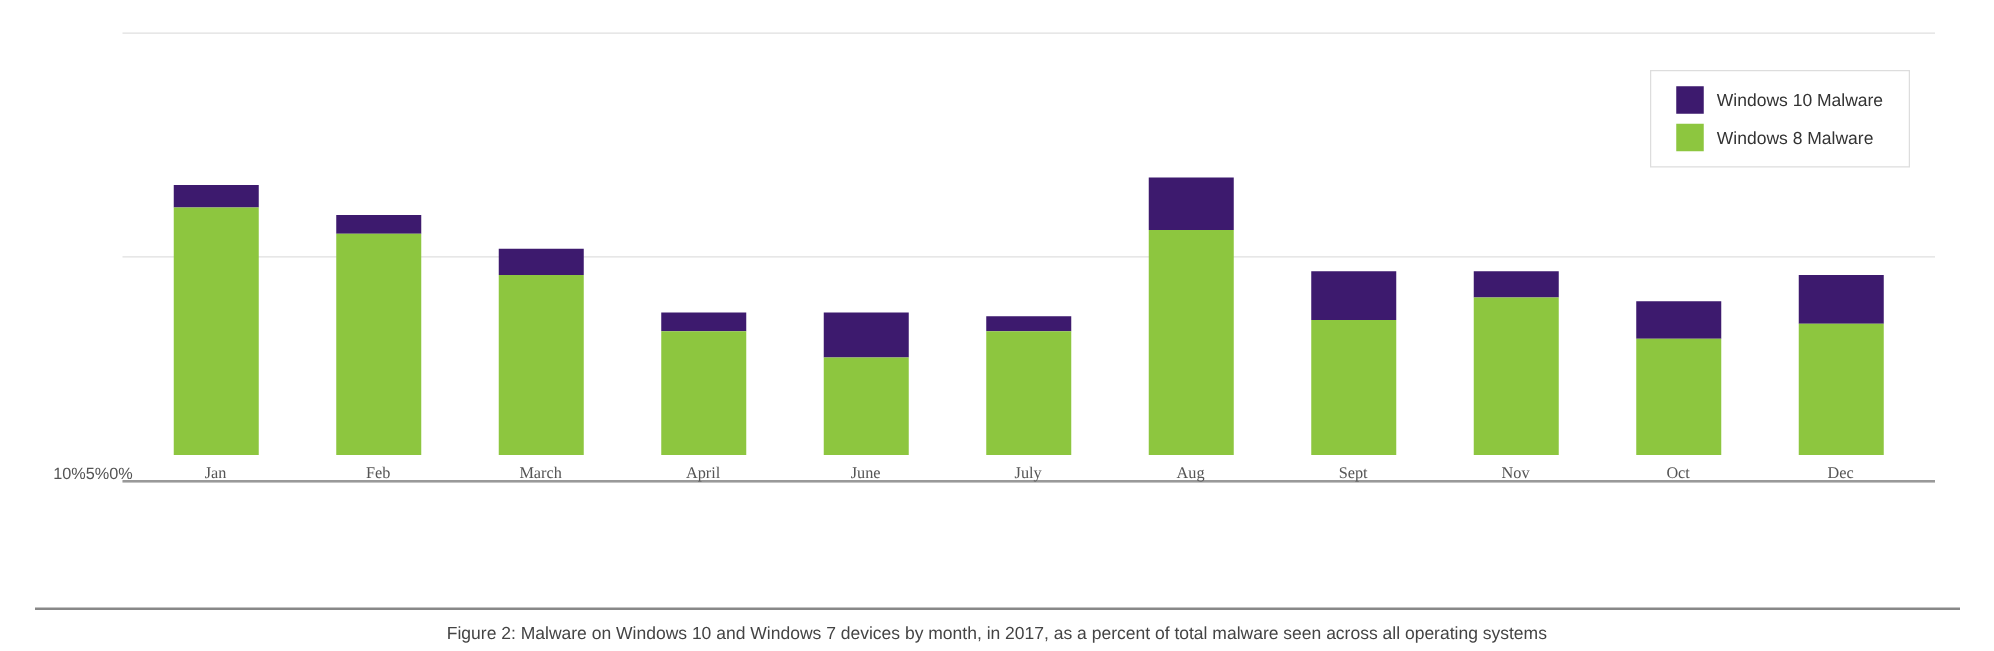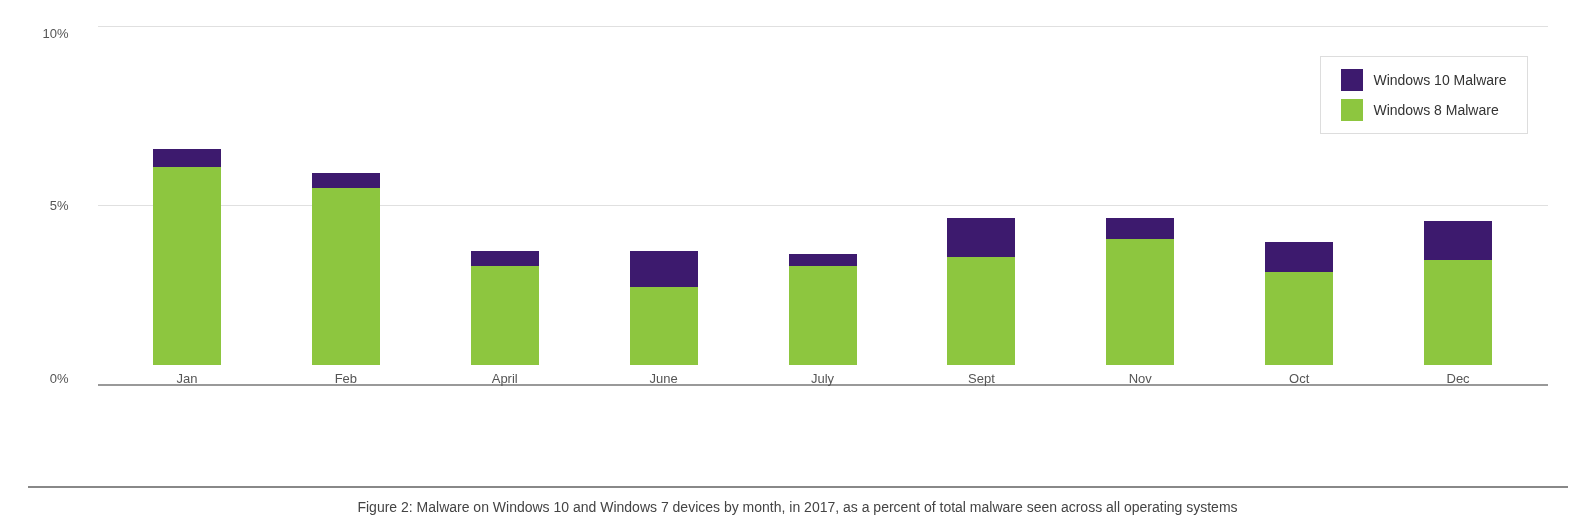--- a/index.html
+++ b/index.html
@@ -52,22 +52,21 @@
       width: 100%;
       height: 100%;
     }
     
     .y-labels {
       position: absolute;
       left: -55px;
       top: 0;
       height: calc(100% - 40px);
       display: flex;
-      flex-direction: column;
-      justify-content: space-between;
+      flex-direction: row;
       align-items: flex-end;
     }
     .y-label {
       font-size: 13px;
       color: #555;
     }
     
     .grid-lines {
       position: absolute;
       left: 0;
@@ -87,20 +86,21 @@
     .bars-container {
       position: absolute;
       left: 0;
       bottom: 40px;
       width: 100%;
       height: calc(100% - 40px);
       display: flex;
       align-items: flex-end;
       justify-content: space-around;
       padding: 0 10px;
+      font-family: Liberation Serif, serif;
     }
     .bar-group {
       display: flex;
       flex-direction: column;
       align-items: center;
       flex: 1;
     }
     .stacked-bar {
       display: flex;
       flex-direction: column-reverse;
@@ -179,38 +179,52 @@
         </div>
         <div class="bar-group">
           <div class="stacked-bar">
             <div class="bar-segment" style="height: 177px; background: rgb(141, 198, 63);"></div>
             <div class="bar-segment" style="height: 15px; background: rgb(61, 26, 110);"></div>
           </div>
           <div class="bar-label">Feb</div>
         </div>
         <div class="bar-group">
           <div class="stacked-bar">
+            <div class="bar-segment" style="height: 144px; background: rgb(141, 198, 63);"></div>
+            <div class="bar-segment" style="height: 21px; background: rgb(61, 26, 110);"></div>
+          </div>
+          <div class="bar-label">March</div>
+        </div>
+        <div class="bar-group">
+          <div class="stacked-bar">
             <div class="bar-segment" style="height: 99px; background: rgb(141, 198, 63);"></div>
             <div class="bar-segment" style="height: 15px; background: rgb(61, 26, 110);"></div>
           </div>
           <div class="bar-label">April</div>
         </div>
         <div class="bar-group">
           <div class="stacked-bar">
             <div class="bar-segment" style="height: 78px; background: rgb(141, 198, 63);"></div>
             <div class="bar-segment" style="height: 36px; background: rgb(61, 26, 110);"></div>
           </div>
           <div class="bar-label">June</div>
         </div>
         <div class="bar-group">
           <div class="stacked-bar">
             <div class="bar-segment" style="height: 99px; background: rgb(141, 198, 63);"></div>
             <div class="bar-segment" style="height: 12px; background: rgb(61, 26, 110);"></div>
           </div>
           <div class="bar-label">July</div>
+        </div>
+        <div class="bar-group">
+          <div class="stacked-bar">
+            <div class="bar-segment" style="height: 180px; background: rgb(141, 198, 63);"></div>
+            <div class="bar-segment" style="height: 42px; background: rgb(61, 26, 110);"></div>
+          </div>
+          <div class="bar-label">Aug</div>
         </div>
         <div class="bar-group">
           <div class="stacked-bar">
             <div class="bar-segment" style="height: 108px; background: rgb(141, 198, 63);"></div>
             <div class="bar-segment" style="height: 39px; background: rgb(61, 26, 110);"></div>
           </div>
           <div class="bar-label">Sept</div>
         </div>
         <div class="bar-group">
           <div class="stacked-bar">

